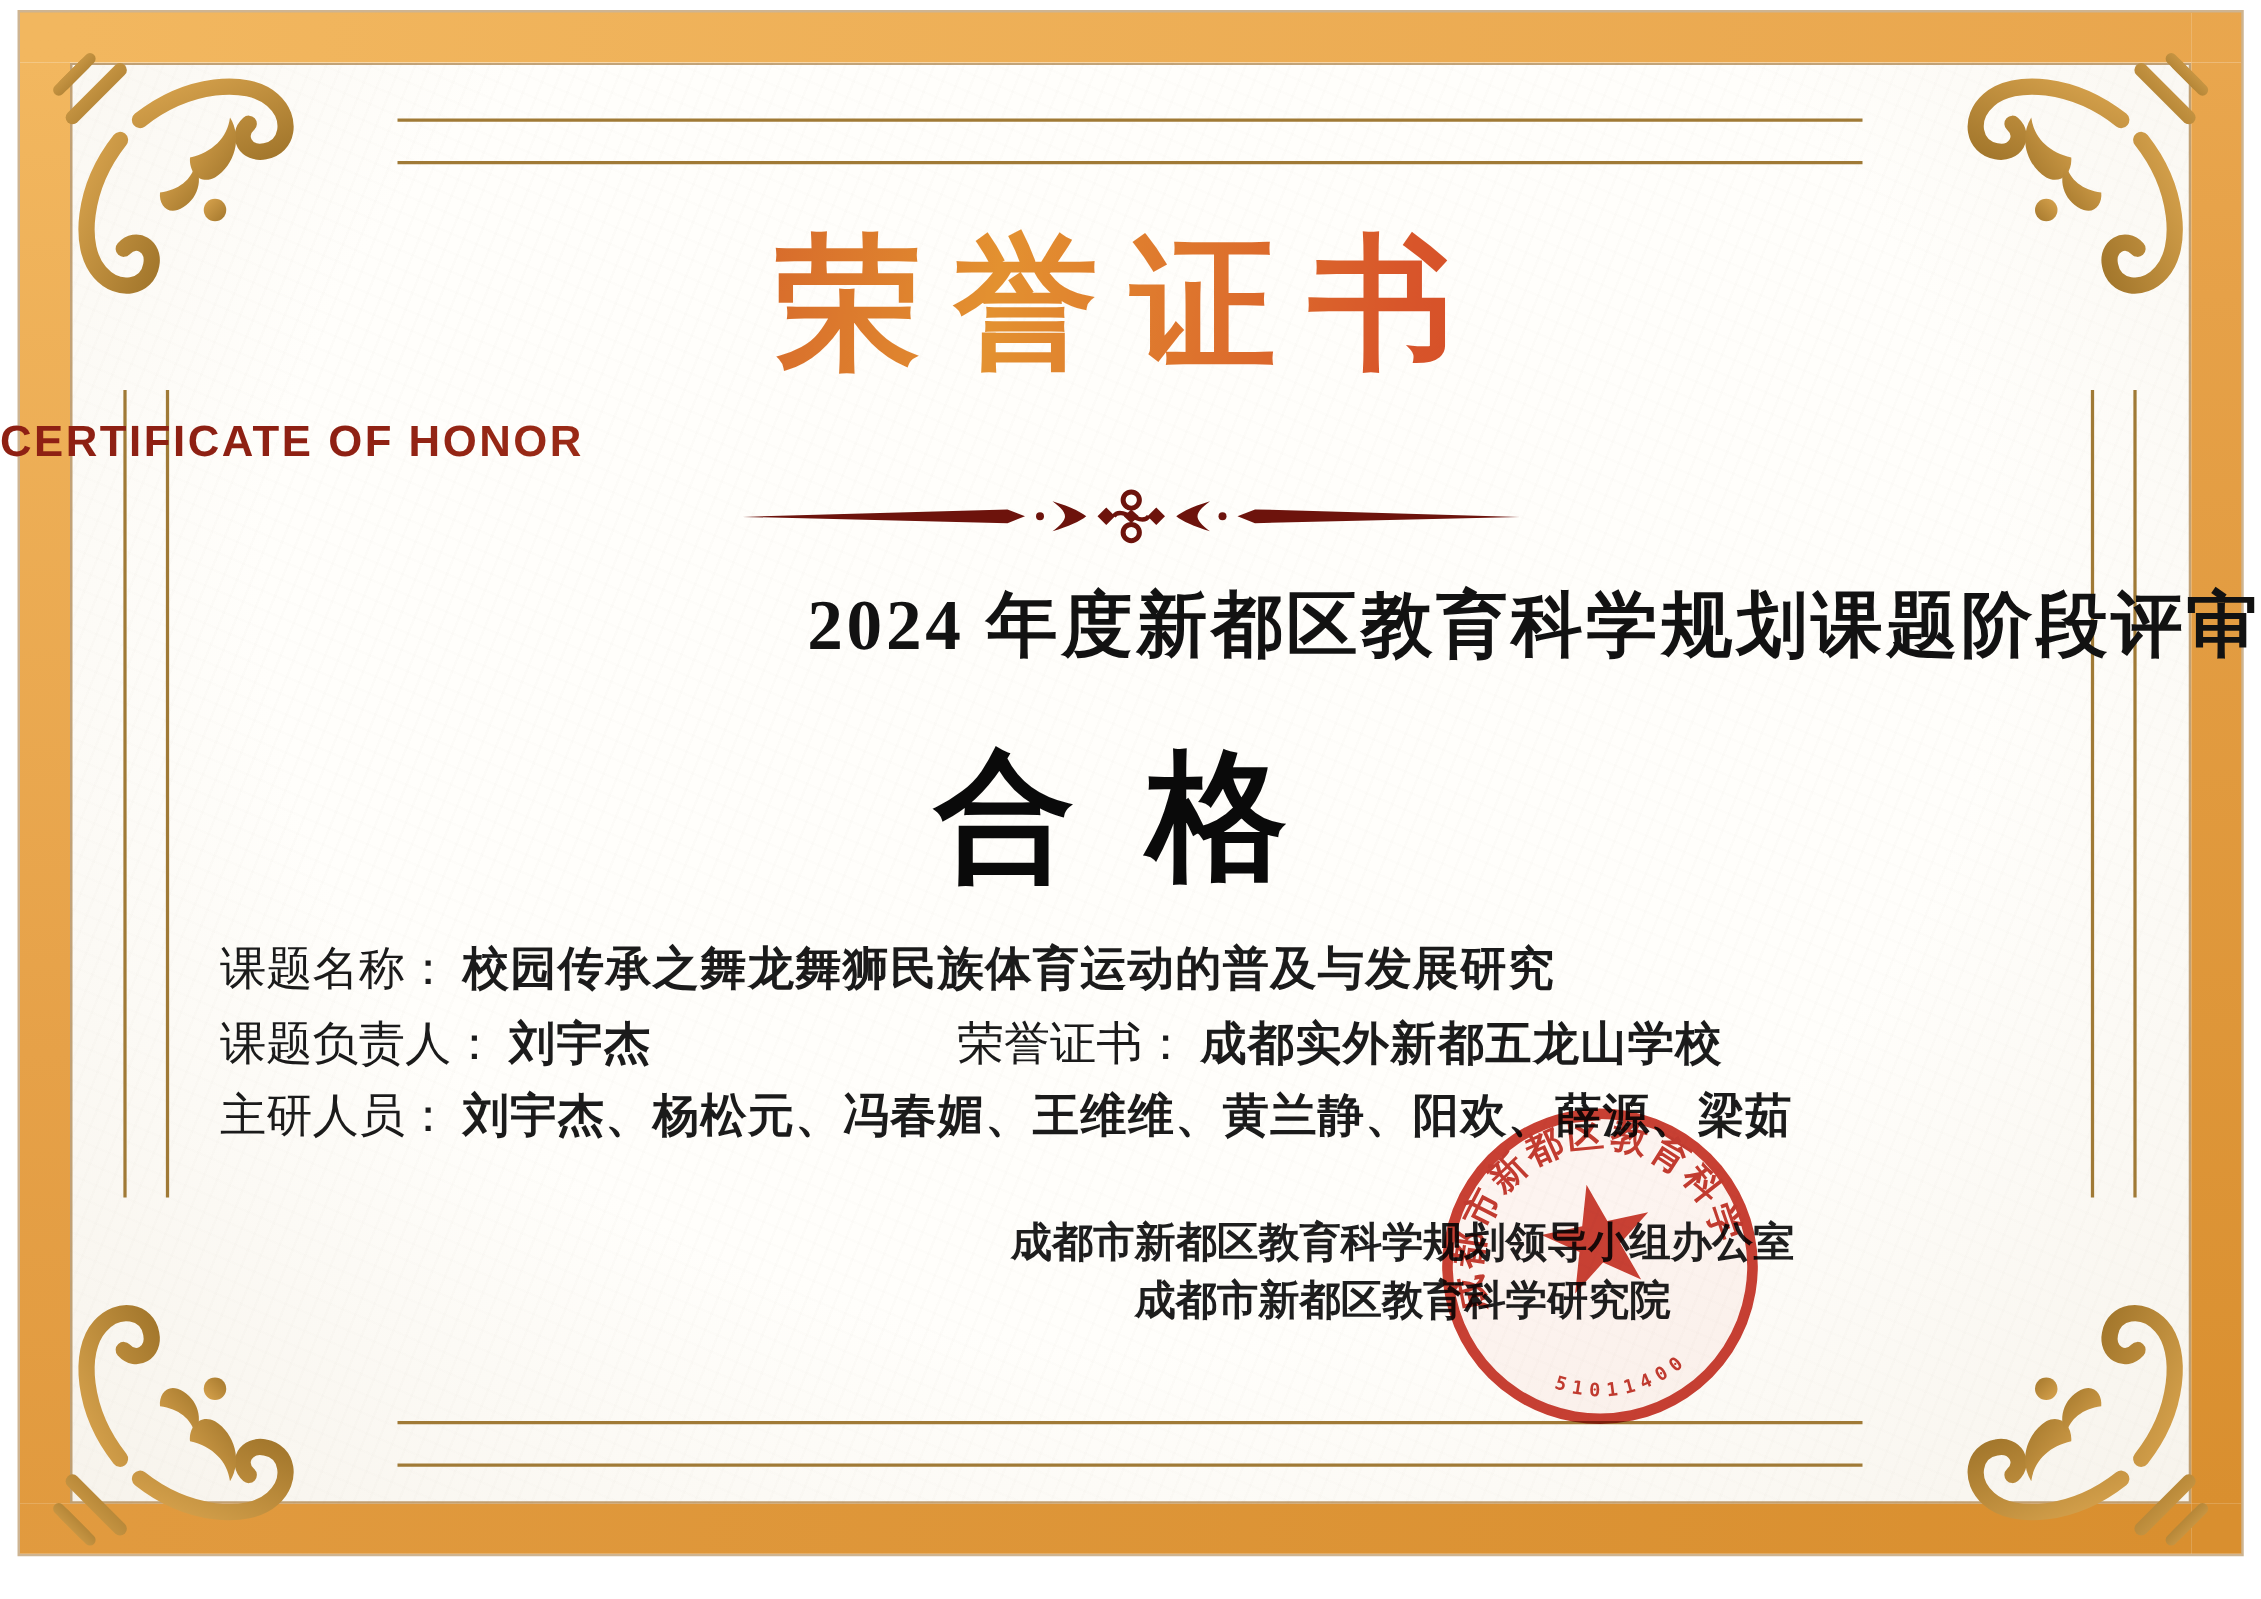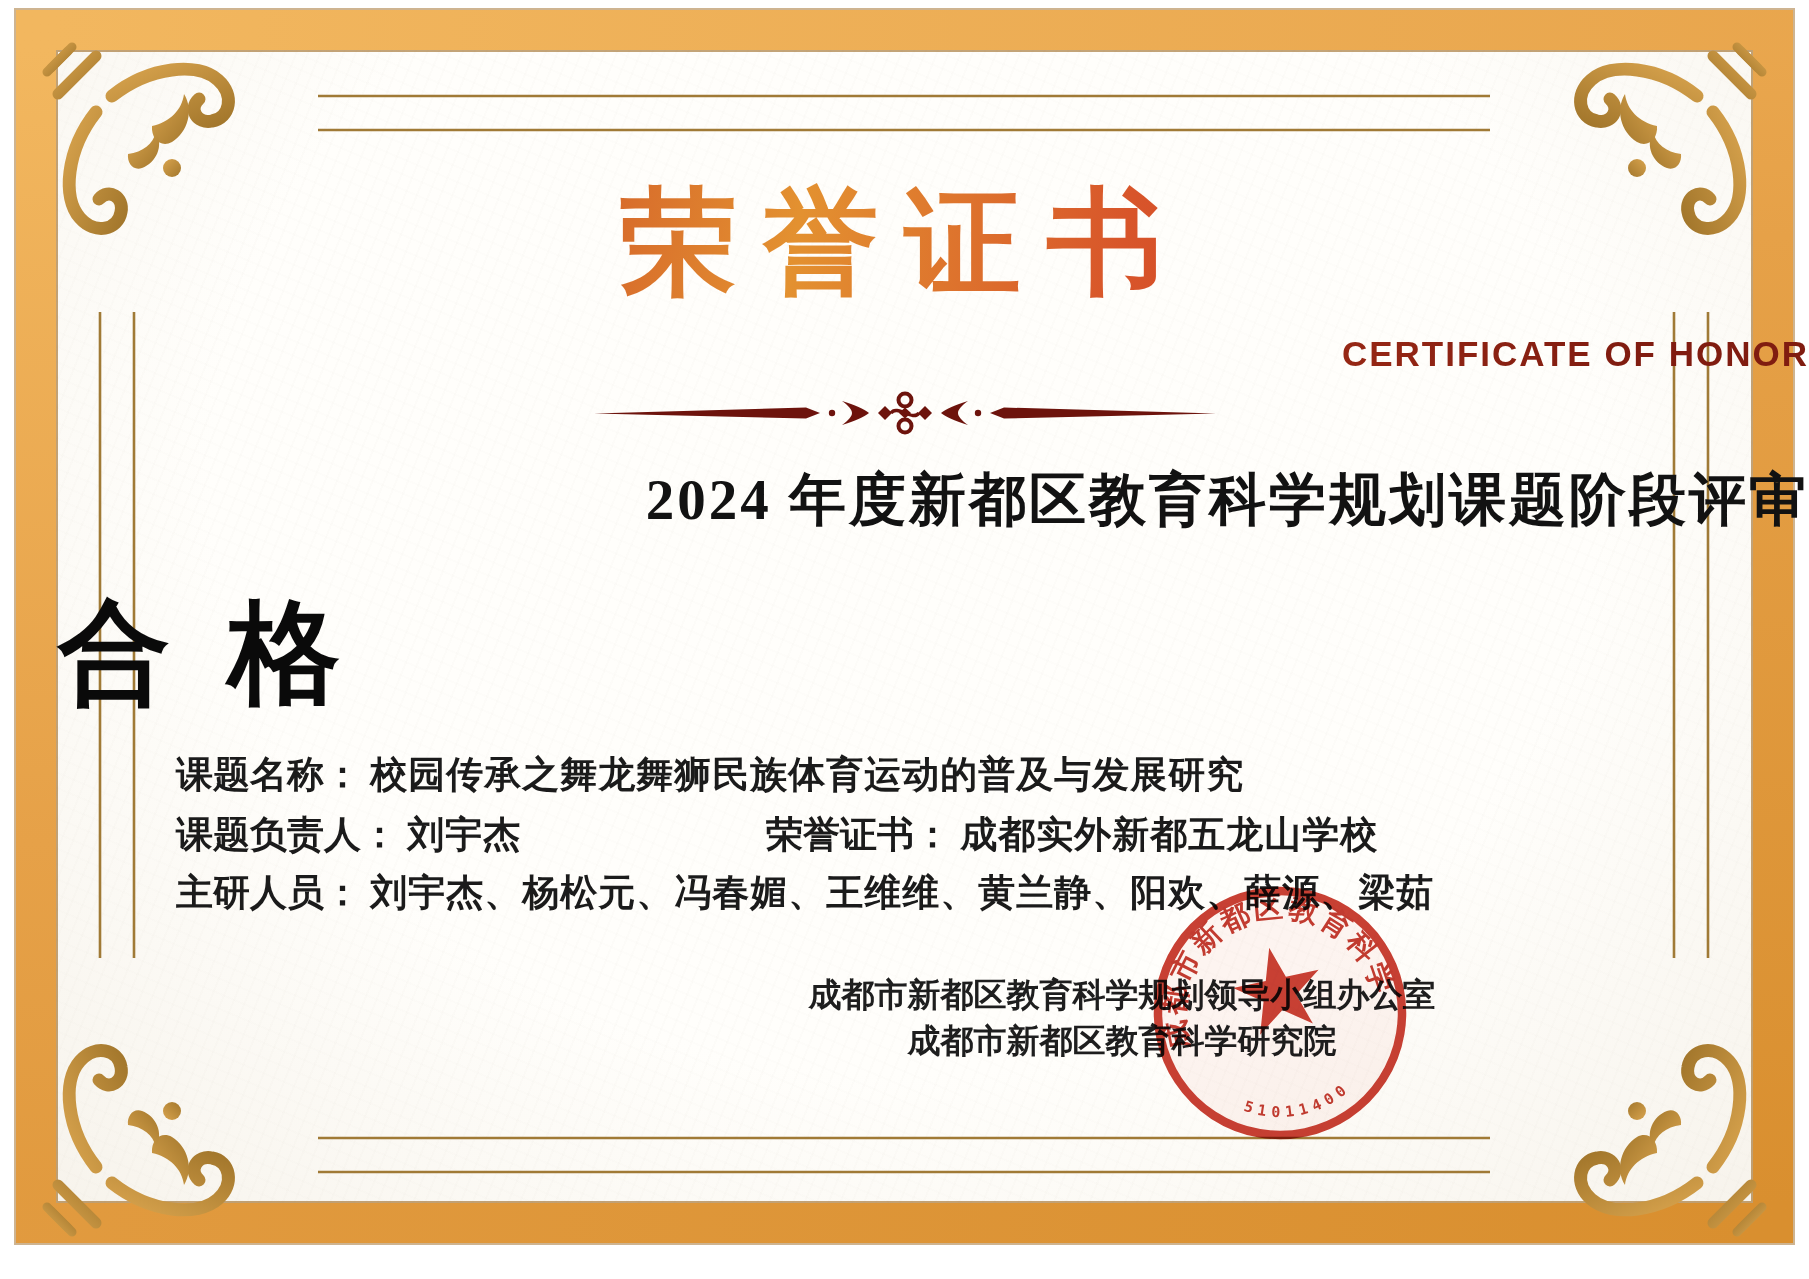--- a/index.html
+++ b/index.html
@@ -16,33 +16,33 @@
          border:40px solid #e6a148;
          border-image:linear-gradient(160deg,#f2b75f 0%,#e6a148 45%,#d98f2f 100%) 1;
          box-shadow:inset 0 0 0 2px rgba(146,89,12,.55), 0 0 0 2px rgba(146,89,12,.45);}
   svg.frame{position:absolute;left:0;top:0;}
   
   .title{position:absolute;left:0;right:0;top:176px;text-align:center;
          font-family:"Liberation Sans","DejaVu Sans",sans-serif;
          font-size:116px;font-weight:900;letter-spacing:26px;line-height:1.15;
          background:linear-gradient(100deg,#c23422 6%,#cf4f28 26%,#e39130 44%,#d8552a 62%,#c22b1f 90%);
          -webkit-background-clip:text;background-clip:text;color:transparent;}
-  .subtitle{position:absolute;left:0;right:0;top:334px;text-align:right;
+  .subtitle{position:absolute;left:0;right:0;top:334px;text-align:left;
          font-family:"Liberation Sans","DejaVu Sans",sans-serif;
          font-size:35px;font-weight:800;letter-spacing:2px;
          background:linear-gradient(95deg,#8e2013 15%,#a8371b 38%,#c07527 52%,#9c2a16 70%,#801c10 90%);
          -webkit-background-clip:text;background-clip:text;color:transparent;}
   .divider{position:absolute;left:594px;top:390px;}
   .heading{position:absolute;left:0;right:0;top:462px;text-align:right;
          font-size:57px;font-weight:800;letter-spacing:3px;color:#121212;}
-  .result{position:absolute;left:0;right:0;top:578px;
-         font-size:112px;font-weight:900;letter-spacing:58px;padding-left:58px;color:#0a0a0a;}
+  .result{position:absolute;left:0;right:0;top:578px;text-align:center;
+         font-size:112px;font-weight:900;letter-spacing:58px;padding-left:26px;color:#0a0a0a;}
   
   .row{position:absolute;left:176px;width:1460px;font-size:37px;color:#1b1b1b;white-space:nowrap;}
-  .row .lab{font-weight:700;}
+  .row .lab{font-weight:400;}
   .row .val{font-weight:900;letter-spacing:1px;}
   .row .val.light{font-weight:600;letter-spacing:1px;}
   .row1{top:750px;}
   .row2{top:810px;}
   .row3{top:868px;}
   .pair2{position:absolute;left:590px;top:0;}
   
   .issuers{position:absolute;left:772px;top:972px;width:700px;text-align:center;
          font-size:33px;font-weight:600;color:#1e1e1e;line-height:46px;}
   

